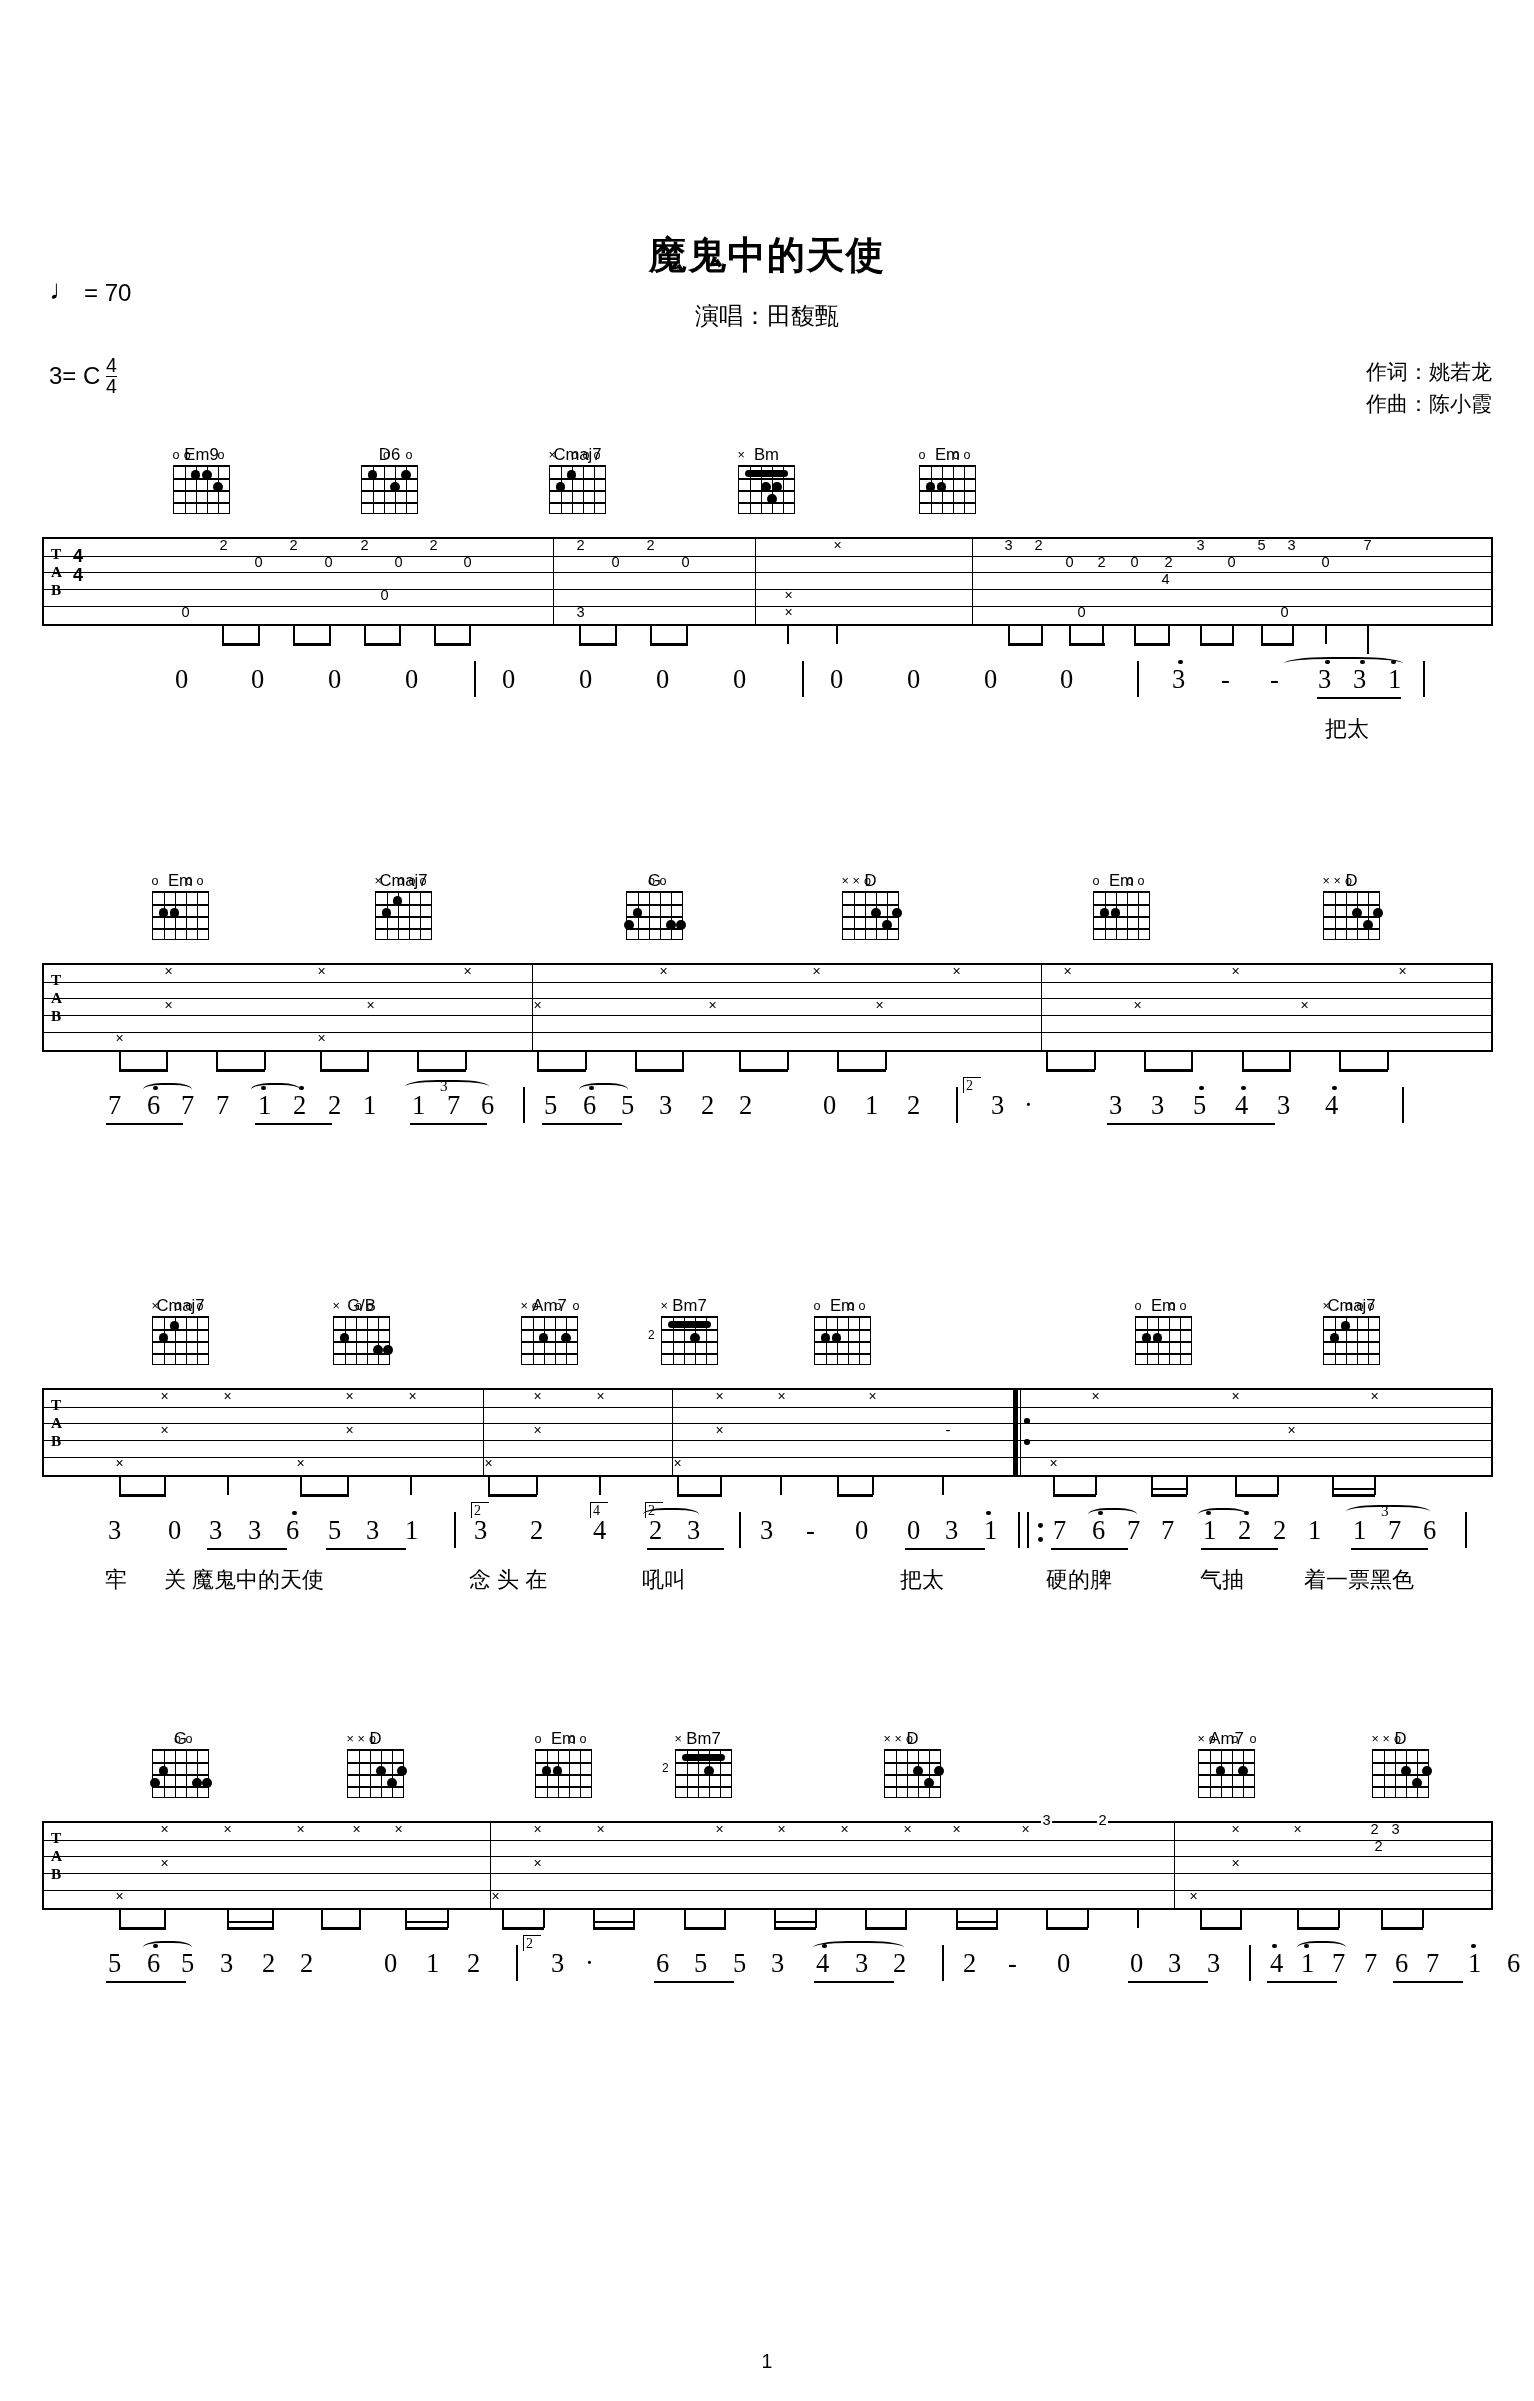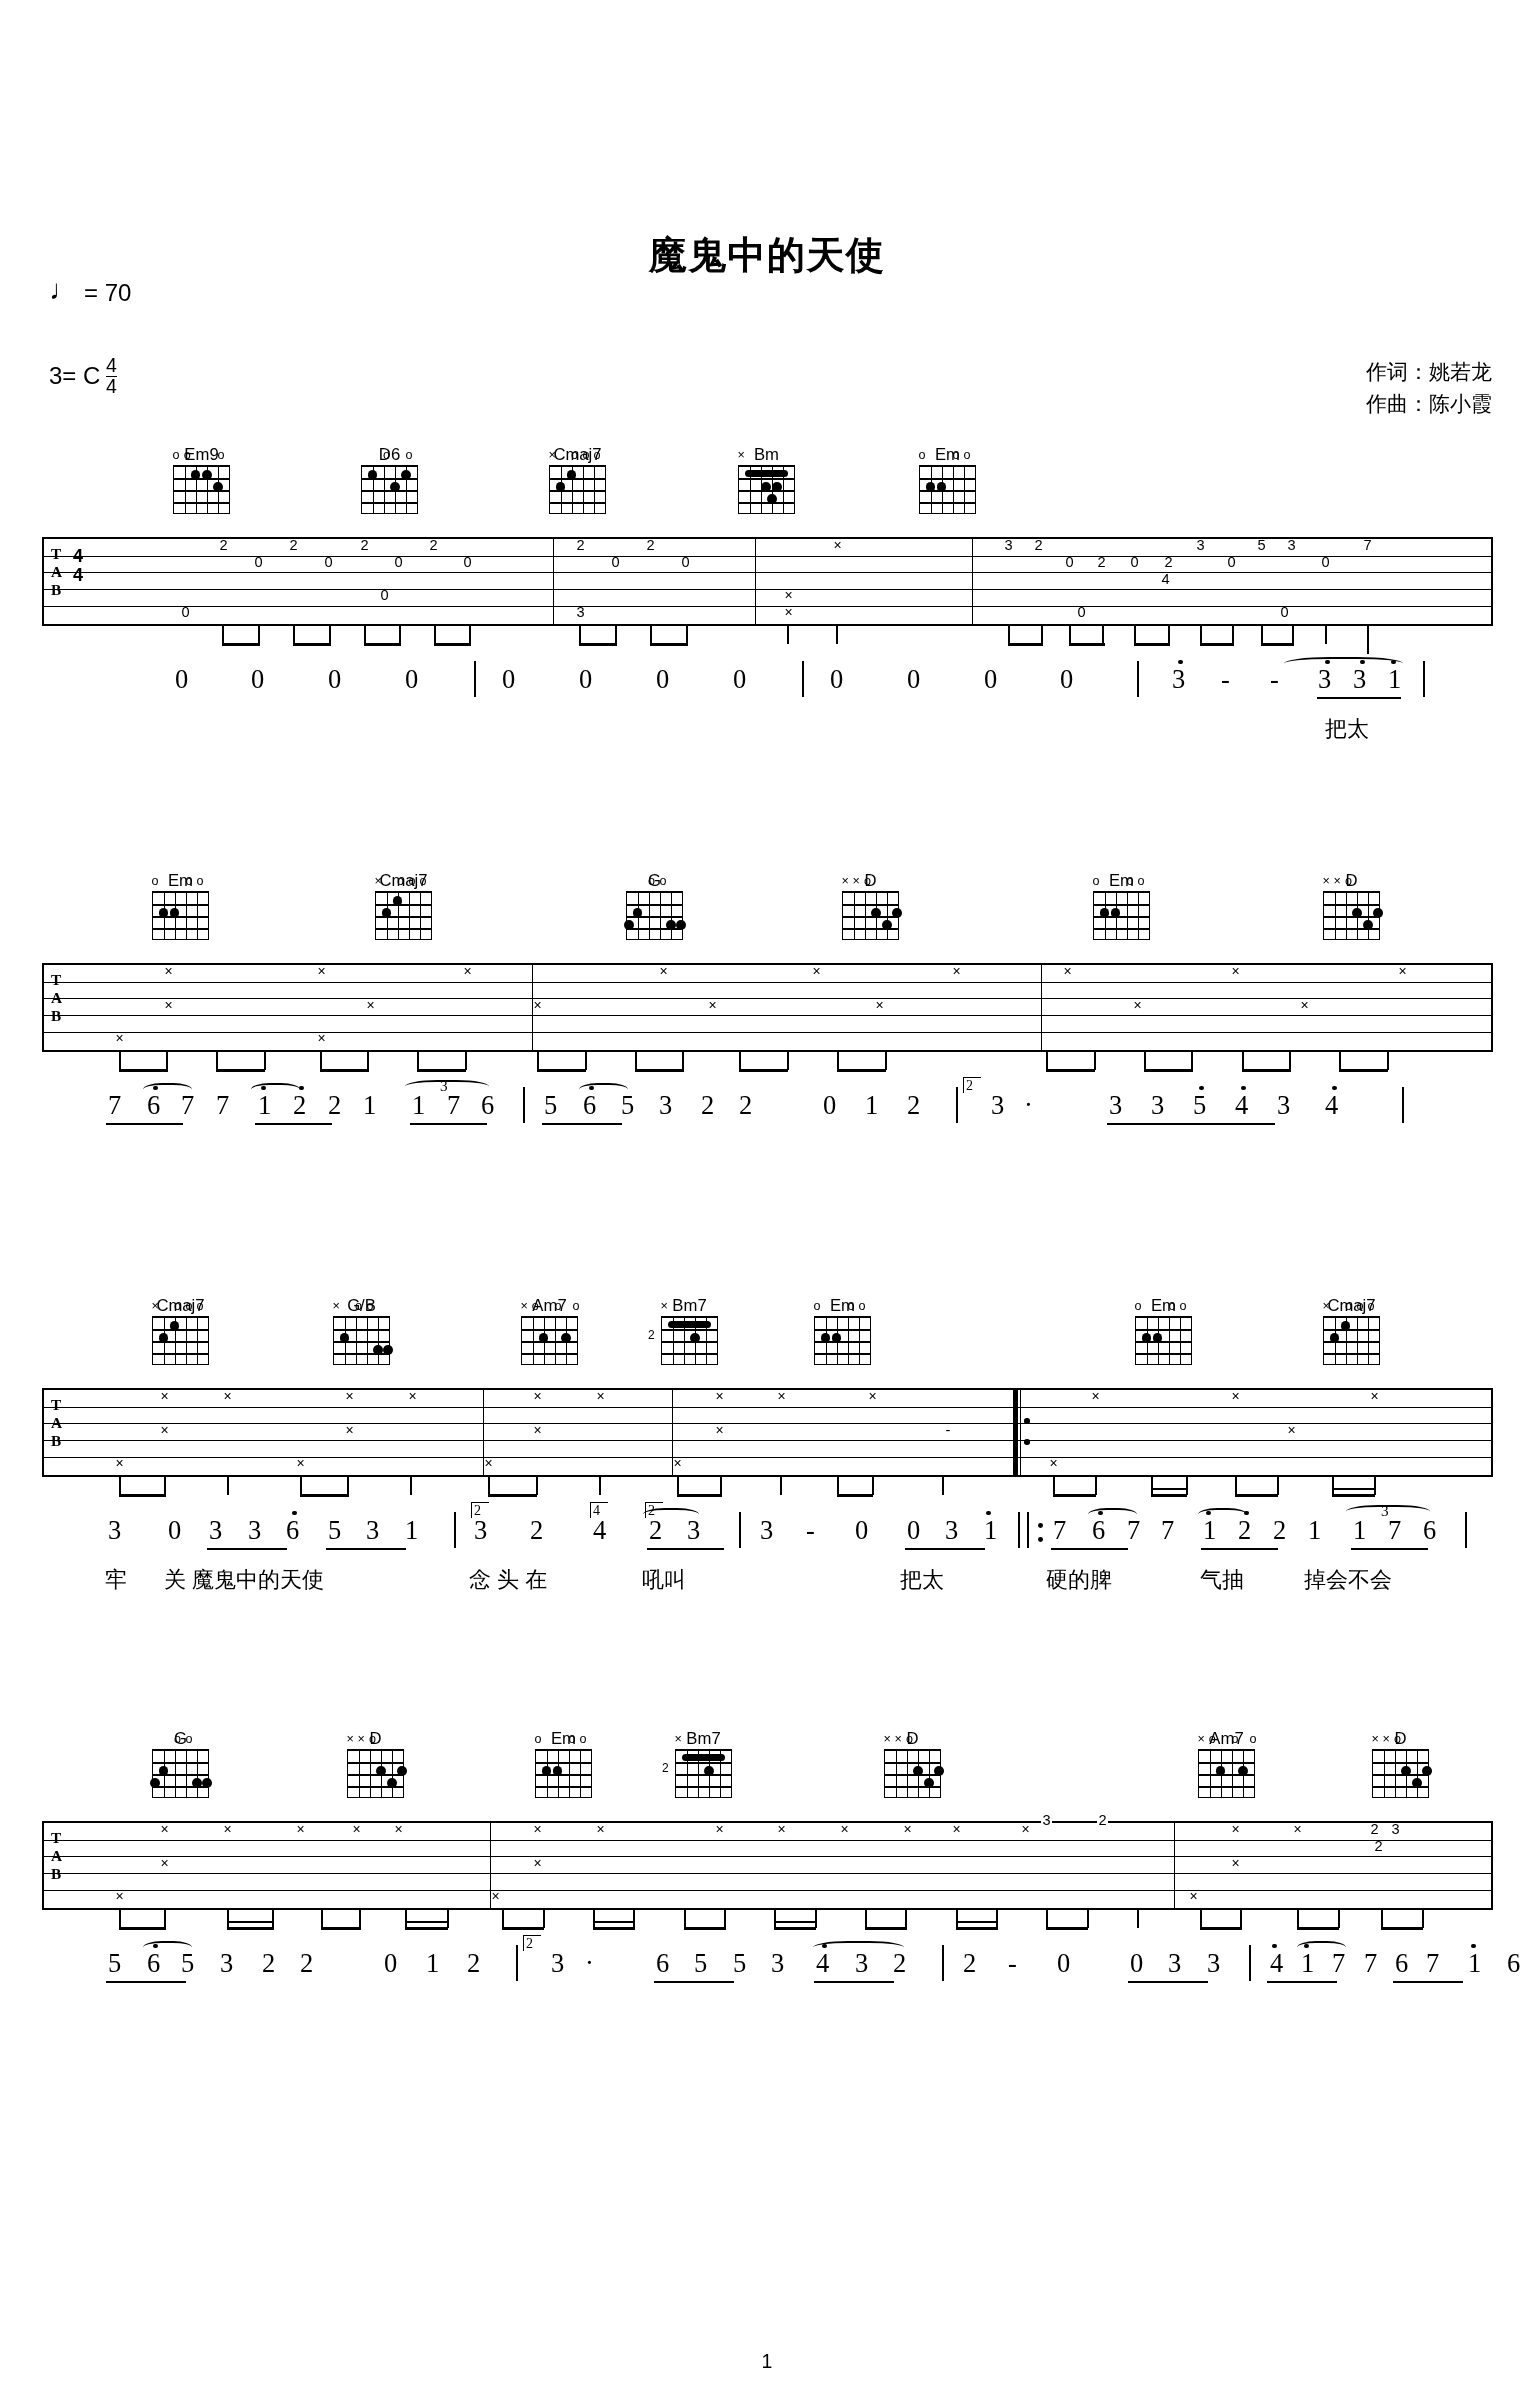--- a/index.html
+++ b/index.html
@@ -315,20 +315,21 @@
 <body>
 
 <div class="sheet">
 
   <div class="tempo">
     <span class="note-glyph">♩</span>
     <span>= 70</span>
   </div>
 
   <div class="title">魔鬼中的天使</div>
+  <div class="singer">演唱：田馥甄</div>
 
   <div class="keysig">
     <span>3= C</span>
     <span class="frac">
       <span class="num">4</span>
       <span class="den">4</span>
     </span>
   </div>
 
   <div class="credits">
@@ -1051,21 +1052,21 @@
     </div>
 
     <div class="lyrics">
       <div class="ly" style="left:63px">牢</div>
       <div class="ly" style="left:122px">关 魔鬼中的天使</div>
       <div class="ly" style="left:427px">念 头 在</div>
       <div class="ly" style="left:600px">吼叫</div>
       <div class="ly" style="left:858px">把太</div>
       <div class="ly" style="left:1004px">硬的脾</div>
       <div class="ly" style="left:1158px">气抽</div>
-      <div class="ly" style="left:1262px">掉会不会</div>
+      <div class="ly" style="left:1262px">着一票黑色</div>
     </div>
   </div>
 
   <div class="system" style="top:1730px;">
 
     <div class="chords">
       <div class="chordbox" style="left:105px;">
         <div class="chordname">G</div>
         <div class="grid">
           <div class="v" style="left:10.5px"></div>

